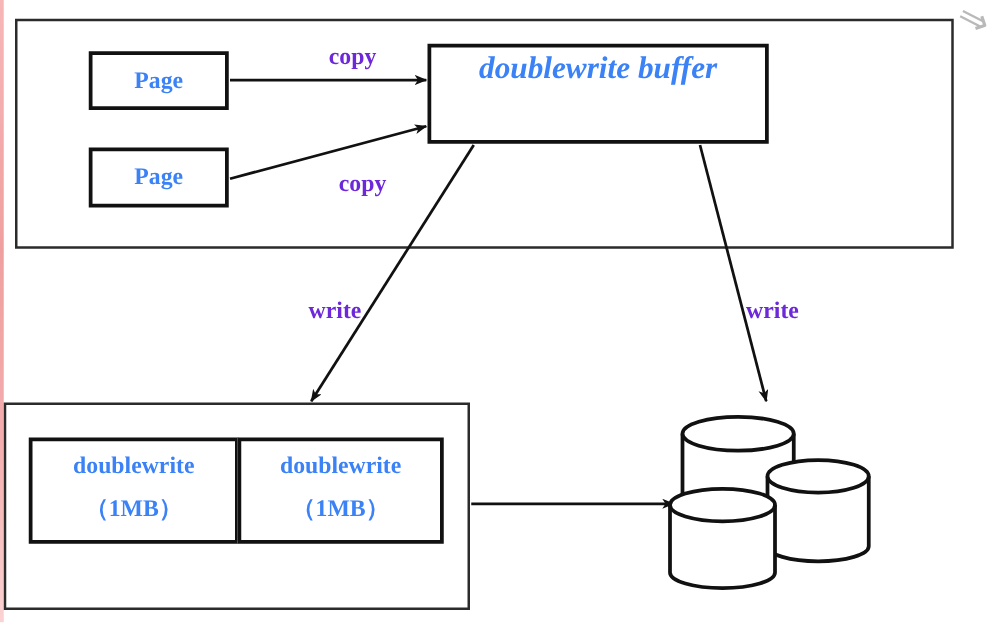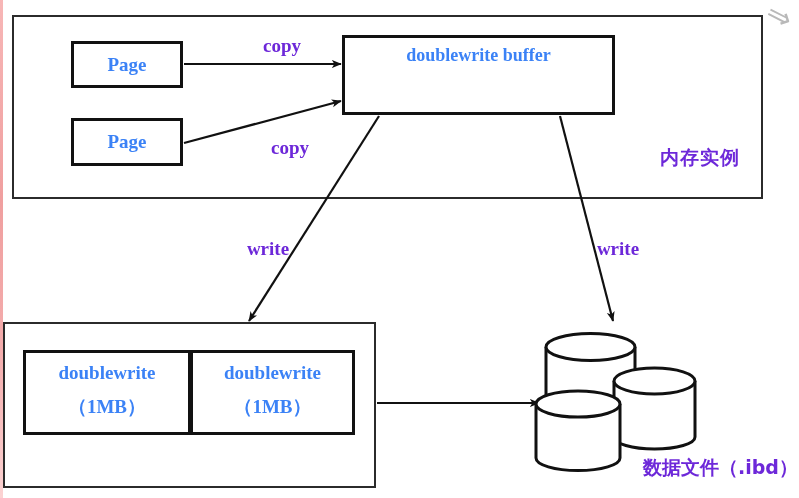--- a/index.html
+++ b/index.html
@@ -55,43 +55,41 @@
 <body>
 
 <div id="canvas">
 
   <div class="scan-edge"></div>
 
   <div class="artifact" style="left:766px;top:-2px;font-size:30px;">⇘</div>
 
   <div class="box outer" style="left:12px;top:15px;width:751px;height:184px;"></div>
 
-  <div class="label cn" style="left:645px;top:146px;width:110px;font-size:19px;letter-spacing:1px;">内存实例</div>
 
   <div class="box thick" style="left:71px;top:41px;width:112px;height:47px;"></div>
   <div class="boxtext en" style="left:71px;top:41px;width:112px;height:47px;font-size:19px;">Page</div>
 
   <div class="box thick" style="left:71px;top:118px;width:112px;height:48px;"></div>
   <div class="boxtext en" style="left:71px;top:118px;width:112px;height:48px;font-size:19px;">Page</div>
 
   <div class="box thick" style="left:342px;top:35px;width:273px;height:80px;"></div>
-  <div class="boxtext en" style="left:342px;top:37px;width:273px;height:36px;font-size:18px;">doublewrite buffer</div>
+  <div class="boxtext en" style="left:342px;top:37px;width:273px;height:36px;font-size:25px;font-style:italic;">doublewrite buffer</div>
 
   <div class="box outer" style="left:3px;top:322px;width:373px;height:166px;"></div>
 
 
   <div class="box thick" style="left:23px;top:350px;width:168px;height:85px;"></div>
   <div class="boxtext en" style="left:23px;top:355px;width:168px;height:36px;font-size:19px;">doublewrite</div>
   <div class="boxtext en" style="left:23px;top:389px;width:168px;height:36px;font-size:19px;">（1MB）</div>
 
   <div class="box thick" style="left:190px;top:350px;width:165px;height:85px;"></div>
   <div class="boxtext en" style="left:190px;top:355px;width:165px;height:36px;font-size:19px;">doublewrite</div>
   <div class="boxtext en" style="left:190px;top:389px;width:165px;height:36px;font-size:19px;">（1MB）</div>
 
-  <div class="label cn" style="left:643px;top:456px;width:156px;font-size:19px;text-align:left;">数据文件（.ibd）</div>
 
   <div class="label en" style="left:252px;top:35px;width:60px;font-size:19px;">copy</div>
 
   <div class="label en" style="left:260px;top:137px;width:60px;font-size:19px;">copy</div>
 
   <div class="label en" style="left:238px;top:238px;width:60px;font-size:19px;">write</div>
 
   <div class="label en" style="left:588px;top:238px;width:60px;font-size:19px;">write</div>
 
 

